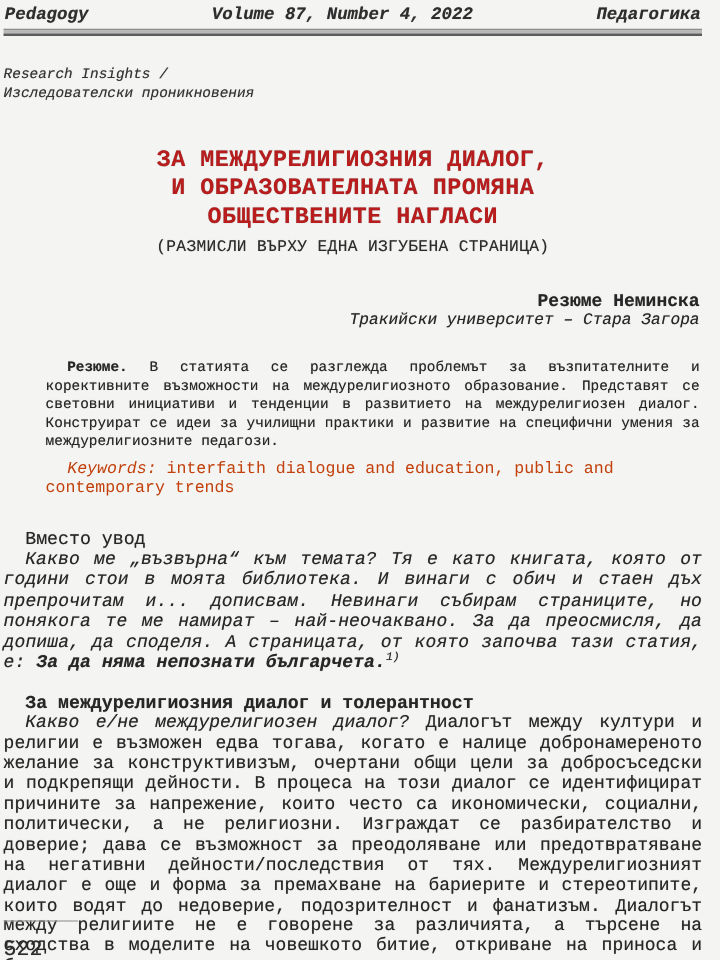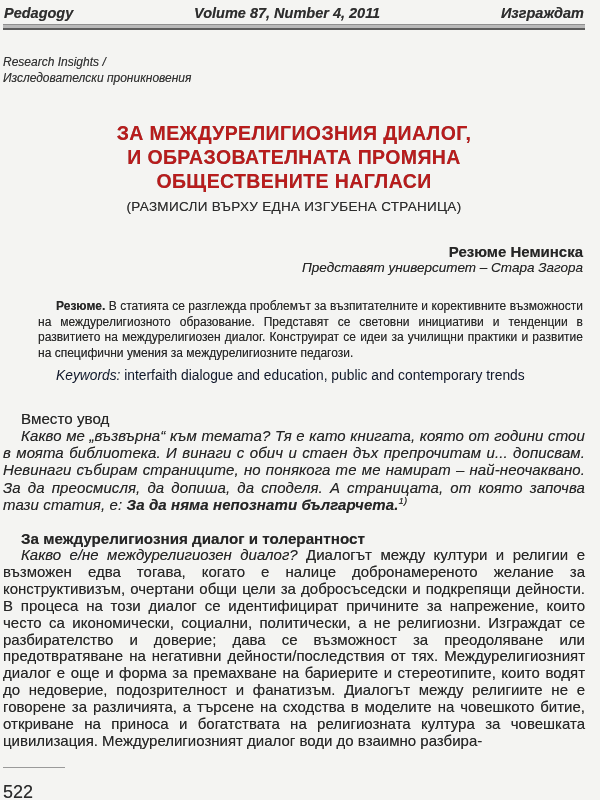--- a/index.html
+++ b/index.html
@@ -6,21 +6,21 @@
     margin: 0; padding: 0;
     width: 600px; height: 800px;
     background: #f4f4f2;
     overflow: hidden;
   }
   .page {
     position: relative;
     width: 588px; height: 800px;
     box-sizing: border-box;
     padding: 5px 3px 0 3px;
-    font-family: Liberation Sans, sans-serif;
+    font-family: Liberation Mono, monospace;
     color: #262626;
     text-shadow: 0 0 0.6px rgba(45,45,45,0.55);
   }
   
   .jheader {
     display: flex;
     justify-content: space-between;
     align-items: baseline;
     font-style: italic;
     font-weight: bold;
@@ -72,21 +72,21 @@
     font-size: 12px;
     line-height: 15.6px;
     text-align: justify;
   }
   .abstract .para { text-indent: 18px; }
   .keywords {
     margin: 24px 2px 17px 35px;
     font-size: 13.8px;
     line-height: 15.6px;
     text-indent: 18px;
-    color: #0f172a;
+    color: #c2410c;
     text-shadow: none;
     margin-top: 7px;
   }
   
   .heading {
     margin-top: 26px;
     font-size: 15.2px;
     line-height: 17px;
     text-indent: 18px;
   }
@@ -116,40 +116,40 @@
   .fnrule { width: 62px; border-top: 1.5px solid #9a9a9a; }
   .pagenum { font-size: 18px; line-height: 16px; margin-top: 16px; color: #2c2c2c; }
 </style>
 </head>
 <body>
 
 <div class="page">
 
   <div class="jheader">
     <span>Pedagogy</span>
-    <span>Volume 87, Number 4, 2011</span>
-    <span>Изграждат</span>
+    <span>Volume 87, Number 4, 2022</span>
+    <span>Педагогика</span>
   </div>
   <div class="jrule"></div>
 
   <div class="rubric">
     <div>Research Insights /</div>
     <div>Изследователски проникновения</div>
   </div>
 
   <div class="title">
     <div>ЗА МЕЖДУРЕЛИГИОЗНИЯ ДИАЛОГ,</div>
     <div>И ОБРАЗОВАТЕЛНАТА ПРОМЯНА</div>
     <div>ОБЩЕСТВЕНИТЕ НАГЛАСИ</div>
   </div>
   <div class="subtitle">(РАЗМИСЛИ ВЪРХУ ЕДНА ИЗГУБЕНА СТРАНИЦА)</div>
 
   <div class="authorblock">
     <div class="author">Резюме Неминска</div>
-    <div class="affiliation">Представят университет – Стара Загора</div>
+    <div class="affiliation">Тракийски университет – Стара Загора</div>
   </div>
 
   <div class="abstract">
     <div class="para"><b>Резюме.</b><span> В статията се разглежда проблемът за възпитателните и корективните възможности на междурелигиозното образование. Представят се световни инициативи и тенденции в развитието на междурелигиозен диалог. Конструират се идеи за училищни практики и развитие на специфични умения за междурелигиозните педагози.</span></div>
   </div>
   <div class="keywords"><i>Keywords:</i><span> interfaith dialogue and education, public and contemporary trends</span></div>
 
   <div class="heading">Вместо увод</div>
   <div class="para-intro"><span>Какво ме „възвърна“ към темата? Тя е като книгата, която от години стои в моята библиотека. И винаги с обич и стаен дъх препрочитам и... дописвам. Невинаги събирам страниците, но понякога те ме намират – най-неочаквано. За да преосмисля, да допиша, да споделя. А страницата, от която започва тази статия, е: </span><b>За да няма непознати българчета.</b><sup class="fn">1)</sup></div>
 

